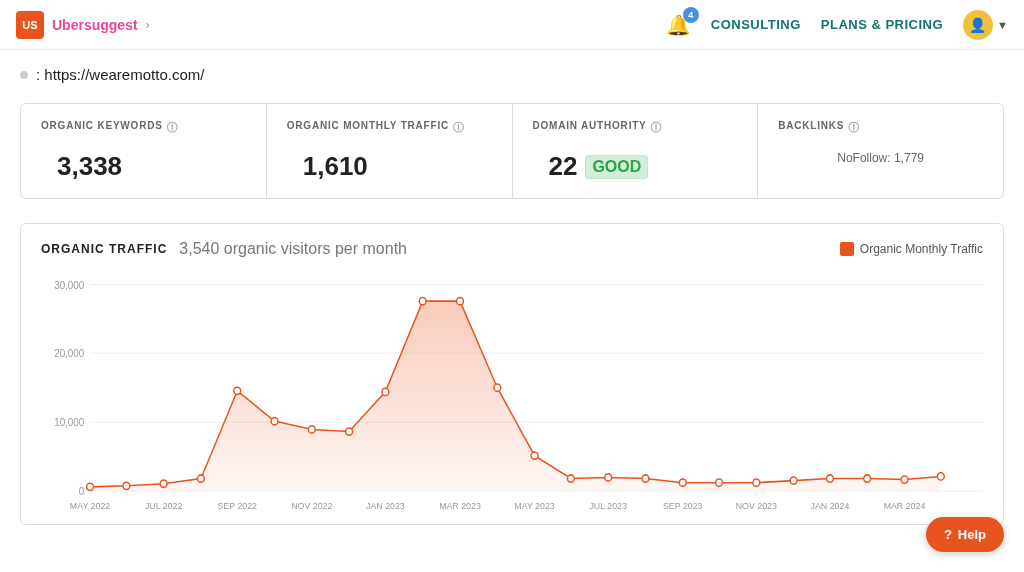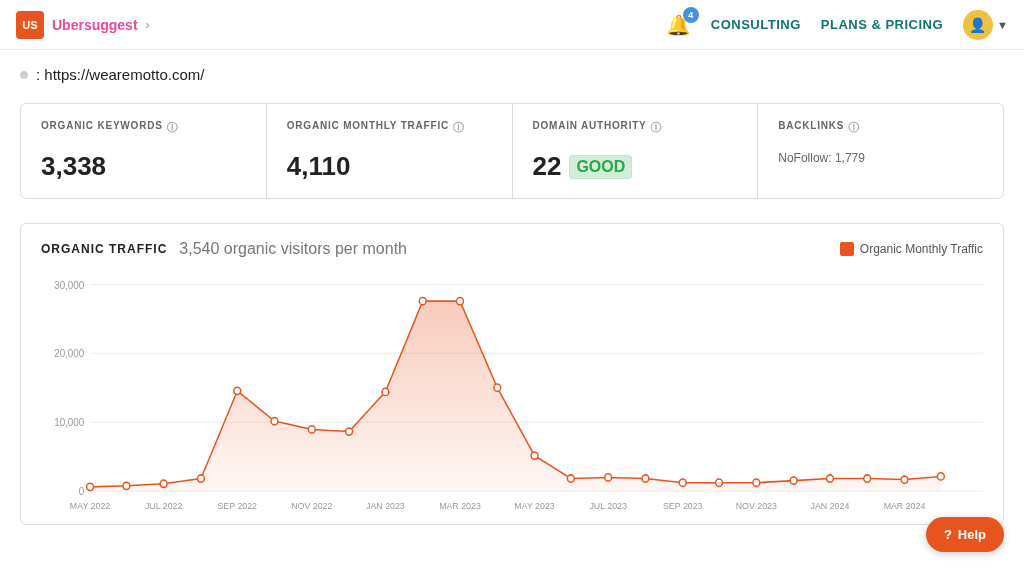--- a/index.html
+++ b/index.html
@@ -39,23 +39,23 @@
     .page-title { display: flex; align-items: center; gap: 8px; font-size: 20px; font-weight: 700; margin-bottom: 20px; color: #222; }
     .page-title-url { font-weight: 400; font-size: 15px; color: #222; }
     .title-dot { width: 8px; height: 8px; background: #ccc; border-radius: 50%; display: inline-block; }
 
     
     .stats-row { display: flex; gap: 0; border: 1px solid #ddd; border-radius: 6px; overflow: hidden; margin-bottom: 24px; }
     .stat-card { flex: 1; padding: 16px 20px; border-right: 1px solid #ddd; }
     .stat-card:last-child { border-right: none; }
     .stat-label { font-size: 10px; font-weight: 700; color: #666; letter-spacing: 0.8px; text-transform: uppercase; margin-bottom: 16px; display: flex; align-items: flex-start; gap: 4px; }
     .stat-info { color: #aaa; font-size: 11px; cursor: pointer; }
-    .stat-value { font-size: 26px; font-weight: 700; color: #222; display: flex; align-items: center; gap: 8px; }
+    .stat-value { font-size: 26px; font-weight: 700; color: #222; display: flex; align-items: center; gap: 8px; margin-left: 16px; }
     .good-badge { background: #d4edda; color: #28a745; font-size: 16px; font-weight: 700; padding: 2px 6px; border-radius: 3px; border: 1px solid #c3e6cb; }
-    .nofollow { font-size: 12px; color: #666; font-weight: 400; margin-top: 4px; }
+    .nofollow { font-size: 12px; color: #666; font-weight: 400; margin-top: 4px; text-align: center; }
 
     
     .chart-section { border: 1px solid #ddd; border-radius: 6px; padding: 16px 20px 10px; }
     .chart-header { display: flex; align-items: center; justify-content: space-between; margin-bottom: 16px; }
     .chart-title-group { display: flex; align-items: center; gap: 12px; }
     .chart-title { font-size: 12px; font-weight: 800; letter-spacing: 1px; color: #222; text-transform: uppercase; }
     .chart-subtitle { font-size: 16px; color: #777; }
     .legend { display: flex; align-items: center; gap: 6px; }
     .legend-color { width: 14px; height: 14px; background: #e8541e; border-radius: 2px; }
     .legend-label { font-size: 12px; color: #555; }
@@ -108,21 +108,21 @@
         <span>ORGANIC KEYWORDS</span>
         <span class="stat-info">ⓘ</span>
       </div>
       <div class="stat-value">3,338</div>
     </div>
     <div class="stat-card">
       <div class="stat-label">
         <span>ORGANIC MONTHLY TRAFFIC</span>
         <span class="stat-info">ⓘ</span>
       </div>
-      <div class="stat-value">4,110</div>
+      <div class="stat-value">1,610</div>
     </div>
     <div class="stat-card">
       <div class="stat-label">
         <span>DOMAIN AUTHORITY</span>
         <span class="stat-info">ⓘ</span>
       </div>
       <div class="stat-value">
         <span>22</span>
         <span class="good-badge">GOOD</span>
       </div>

